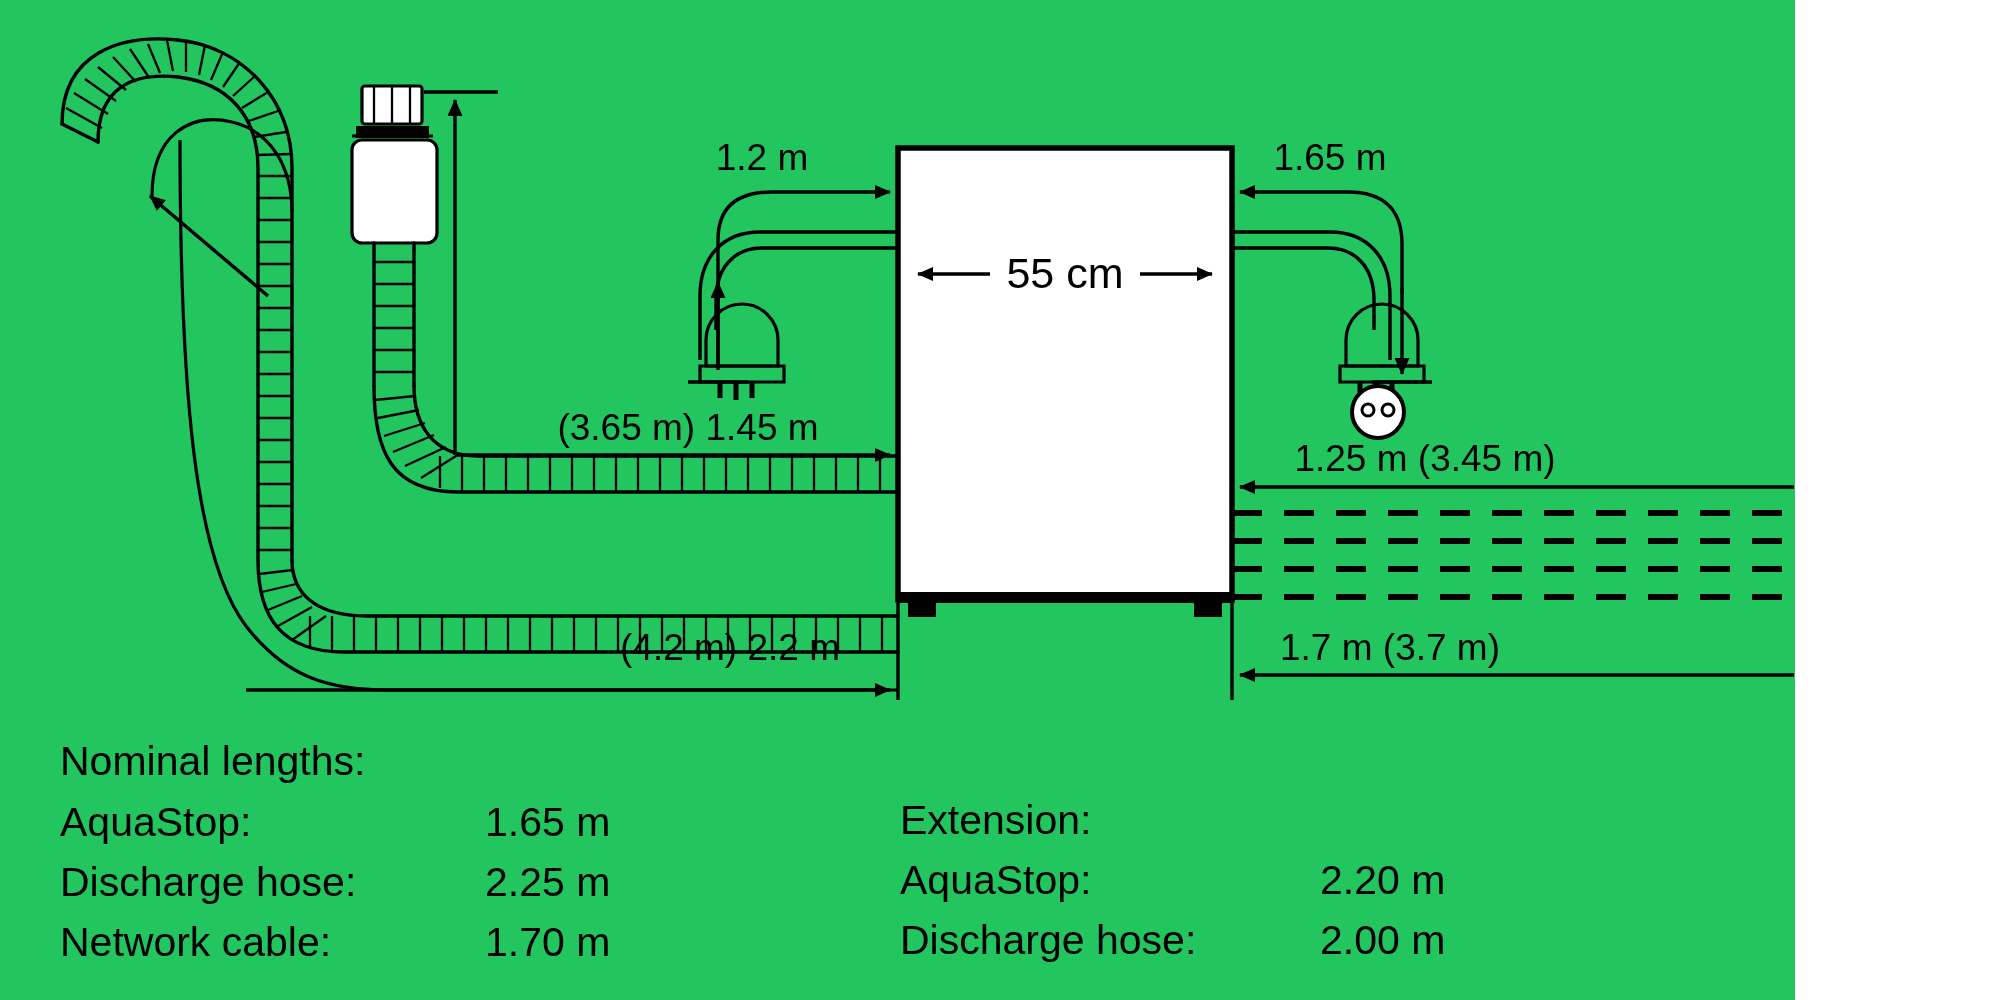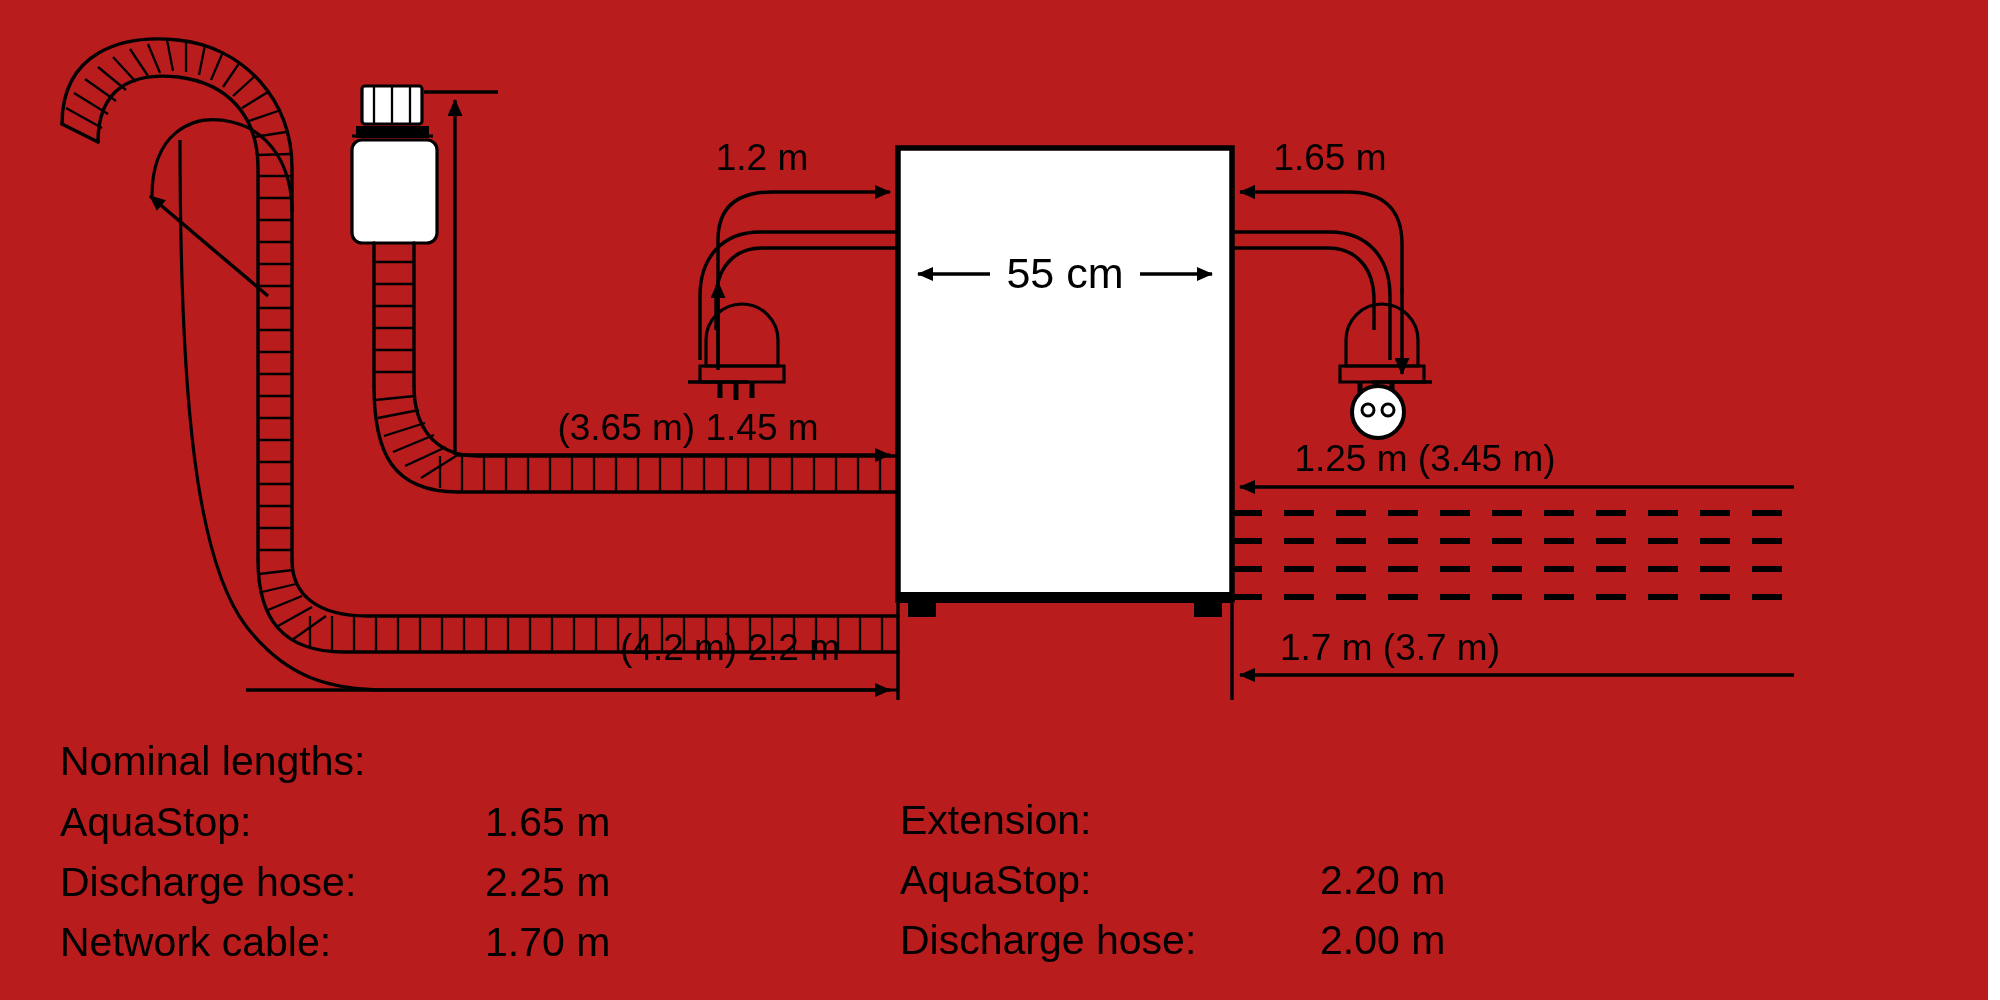--- a/index.html
+++ b/index.html
@@ -8,23 +8,23 @@
     background: #ffffff;
   }
   body {
     width: 2000px;
     height: 1000px;
     font-family: "Liberation Sans", sans-serif;
     overflow: hidden;
   }
   #diagram-root {
     position: relative;
-    width: 1988px;
+    width: 1795px;
     height: 1000px;
-    background: #b91c1c;
+    background: #22c55e;
   }
   svg.canvas {
     position: absolute;
     top: 0;
     left: 0;
     width: 2000px;
     height: 1000px;
     display: block;
   }
   .ln {

